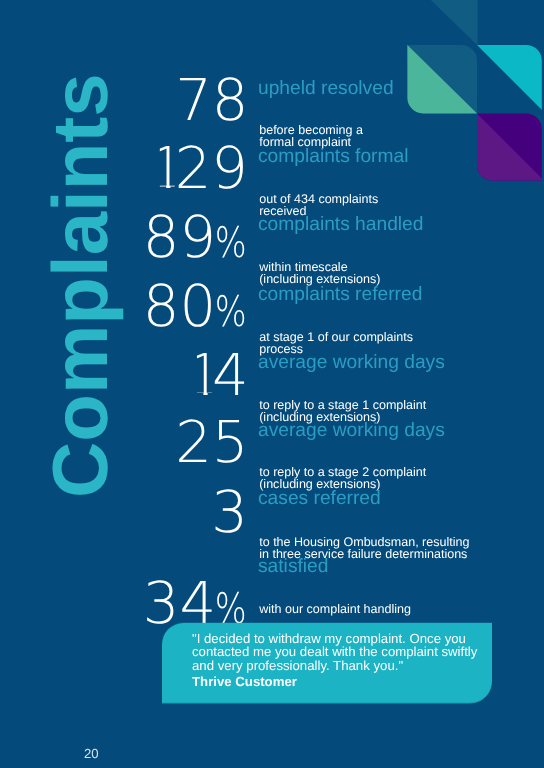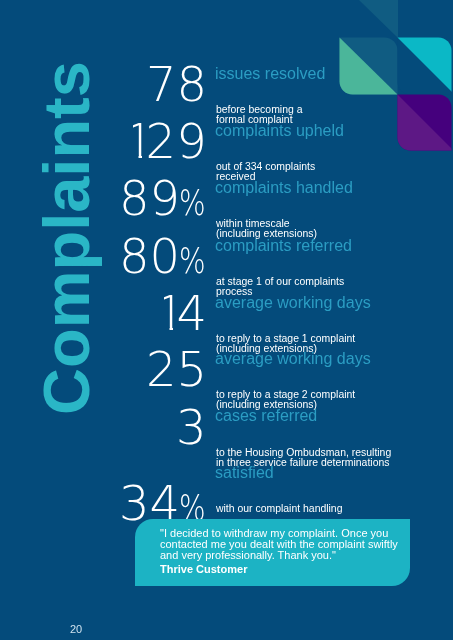--- a/index.html
+++ b/index.html
@@ -85,28 +85,28 @@
     </svg>
   </div>
 
   <div class="vtitle-wrap">
     <div class="vtitle">Complaints</div>
   </div>
 
   <div class="stats">
       <div class="row" style="top: 101.4px;">
         <div class="num" style="top: -41.3px;">78</div>
-        <div class="lab" style="top: -35.5px;">issues resolved</div>
+        <div class="lab" style="top: -35.5px;">upheld resolved</div>
         <div class="sub" style="top: -18.3px;">before becoming a
 formal complaint</div>
       </div>
       <div class="row" style="top: 158px;">
         <div class="num" style="top: -41.3px;"><span class="one"><i>1</i></span>29</div>
-        <div class="lab" style="top: -35.5px;">complaints upheld</div>
-        <div class="sub" style="top: -18.3px;">out of 334 complaints
+        <div class="lab" style="top: -35.5px;">complaints formal</div>
+        <div class="sub" style="top: -18.3px;">out of 434 complaints
 received</div>
       </div>
       <div class="row" style="top: 215.7px;">
         <div class="num" style="top: -41.3px;">89<span class="pct">%</span></div>
         <div class="lab" style="top: -35.5px;">complaints handled</div>
         <div class="sub" style="top: -18.3px;">within timescale
 (including extensions)</div>
       </div>
       <div class="row" style="top: 273px;">
         <div class="num" style="top: -41.3px;">80<span class="pct">%</span></div>

